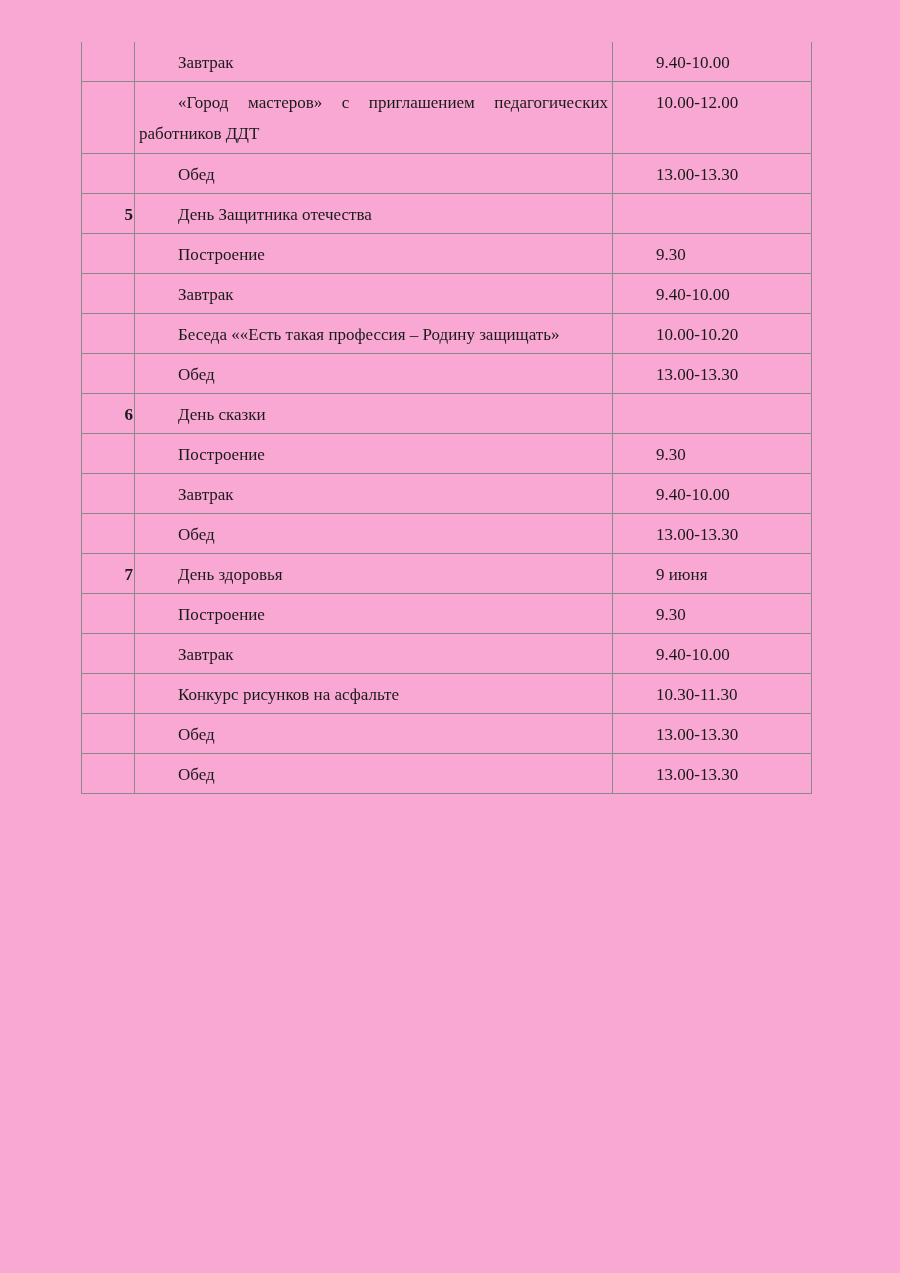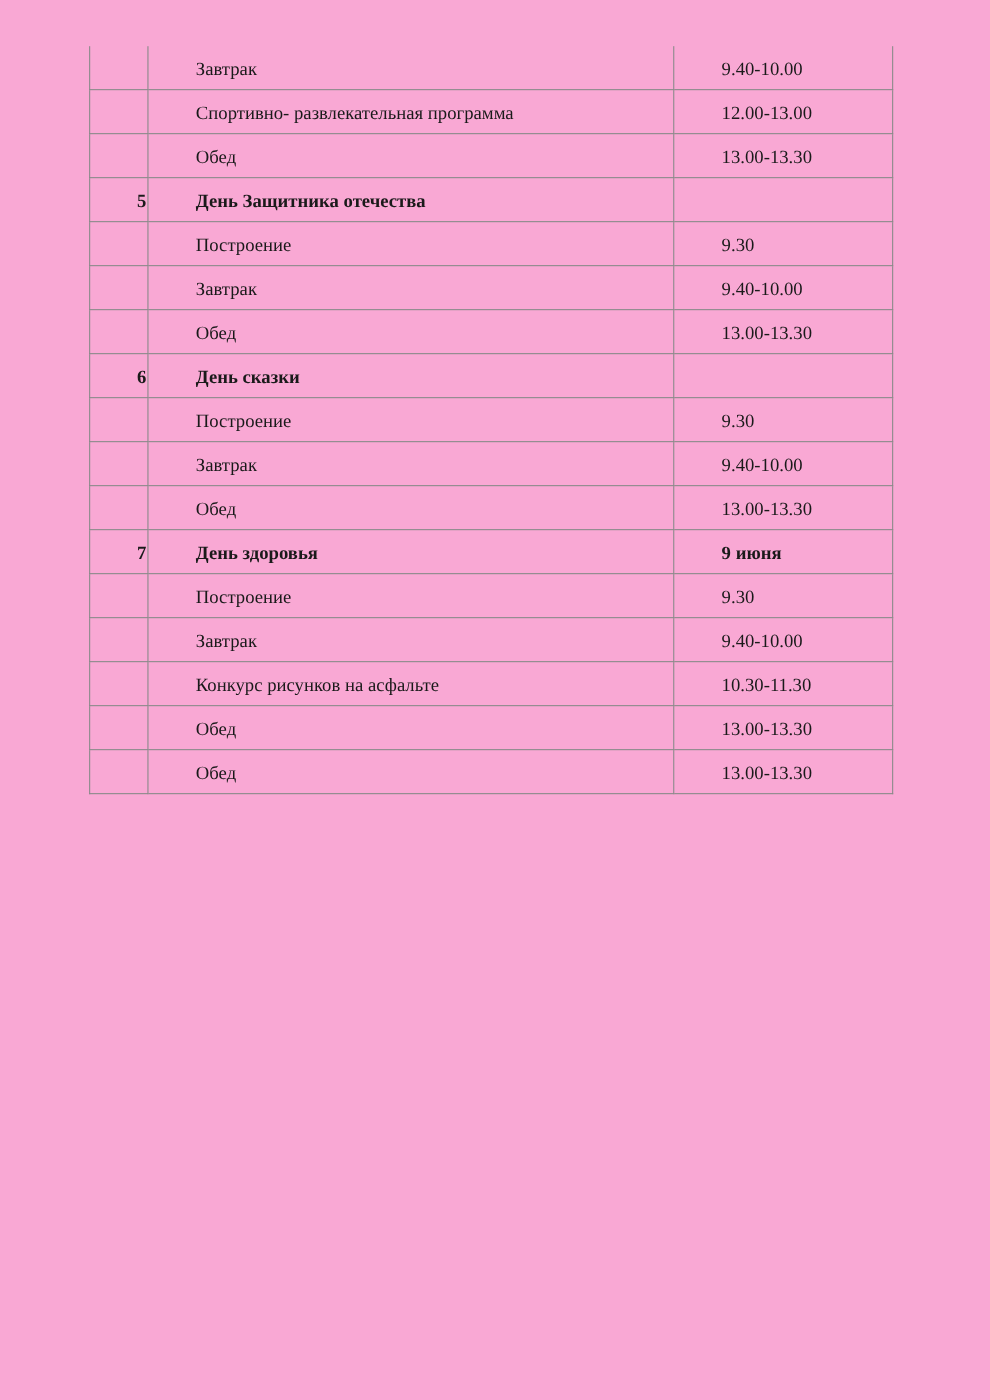--- a/index.html
+++ b/index.html
@@ -50,63 +50,68 @@
     td.act {
       padding: 5px 4px 3px 4px !important;
       text-align: justify;
       text-indent: 39px;
     }
     td.time {
       padding: 5px 4px 3px 43px !important;
     }
     tr.row-single td { height: 31px; }
     tr.row-double td { height: 63px; }
-    tr.day-header td.act, tr.day-header td.time { font-weight: bold; }
+    tr.day-header td.act, tr.day-header td.time { font-weight: normal; }
   </style>
 </head>
 <body>
 
 <div class="page">
   <table class="schedule">
     <colgroup>
       <col class="c-num">
       <col class="c-act">
       <col class="c-time">
     </colgroup>
     <tbody id="schedule-body">
 
     <tr class="row-single">
           <td class="num"></td>
           <td class="act">Завтрак</td>
           <td class="time">9.40-10.00</td>
         </tr>
-        <tr class="row-single">
+        <tr class="row-double">
           <td class="num"></td>
-          <td class="act">Спортивно- развлекательная программа</td>
-          <td class="time">12.00-13.00</td>
+          <td class="act">«Город мастеров» с приглашением педагогических работников ДДТ</td>
+          <td class="time">10.00-12.00</td>
         </tr>
         <tr class="row-single">
           <td class="num"></td>
           <td class="act">Обед</td>
           <td class="time">13.00-13.30</td>
         </tr>
         <tr class="row-single day-header">
           <td class="num">5</td>
           <td class="act">День Защитника отечества</td>
           <td class="time"></td>
         </tr>
         <tr class="row-single">
           <td class="num"></td>
           <td class="act">Построение</td>
           <td class="time">9.30</td>
         </tr>
         <tr class="row-single">
           <td class="num"></td>
           <td class="act">Завтрак</td>
           <td class="time">9.40-10.00</td>
+        </tr>
+        <tr class="row-single">
+          <td class="num"></td>
+          <td class="act">Беседа ««Есть такая профессия – Родину защищать»</td>
+          <td class="time">10.00-10.20</td>
         </tr>
         <tr class="row-single">
           <td class="num"></td>
           <td class="act">Обед</td>
           <td class="time">13.00-13.30</td>
         </tr>
         <tr class="row-single day-header">
           <td class="num">6</td>
           <td class="act">День сказки</td>
           <td class="time"></td>

